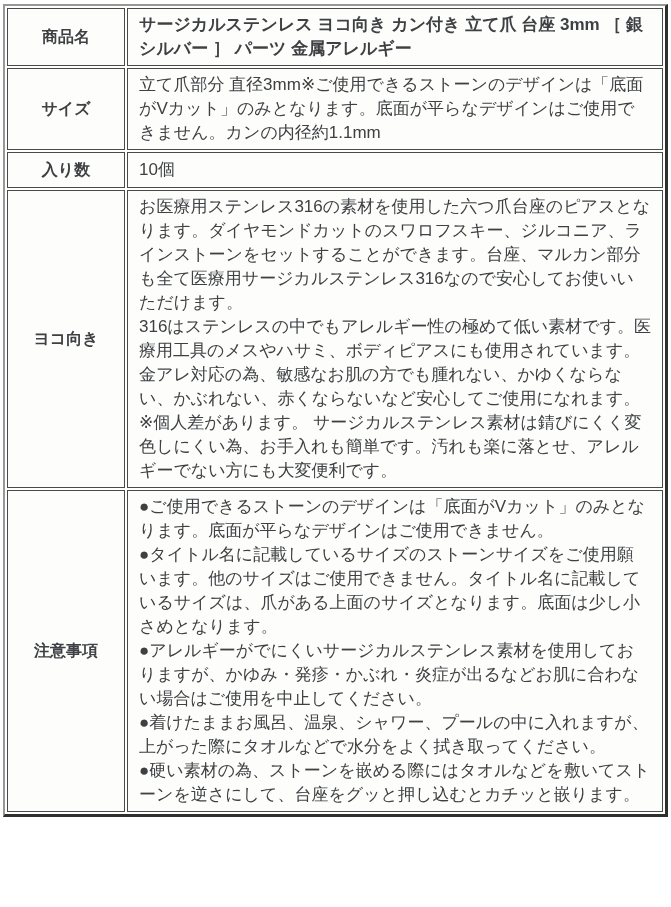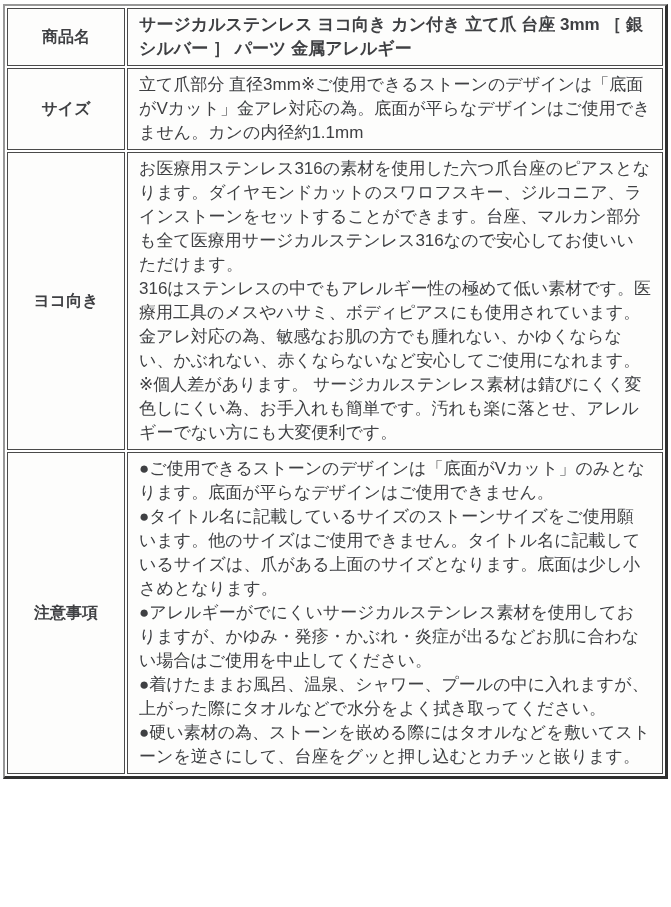--- a/index.html
+++ b/index.html
@@ -52,21 +52,25 @@
 
 <div class="page">
   <table class="spec-table">
     <tbody>
       <tr class="title-row">
         <th>商品名</th>
         <td>サージカルステンレス ヨコ向き カン付き 立て爪 台座 3mm ［ 銀 シルバー ］ パーツ 金属アレルギー</td>
       </tr>
       <tr>
         <th>サイズ</th>
-        <td>立て爪部分 直径3mm※ご使用できるストーンのデザインは「底面がVカット」金アレ対応の為。底面が平らなデザインはご使用できません。カンの内径約1.1mm</td>
+        <td>立て爪部分 直径3mm※ご使用できるストーンのデザインは「底面がVカット」のみとなります。底面が平らなデザインはご使用できません。カンの内径約1.1mm</td>
+      </tr>
+      <tr>
+        <th>入り数</th>
+        <td>10個</td>
       </tr>
       <tr>
         <th>ヨコ向き</th>
         <td>お医療用ステンレス316の素材を使用した六つ爪台座のピアスとなります。ダイヤモンドカットのスワロフスキー、ジルコニア、ラインストーンをセットすることができます。台座、マルカン部分も全て医療用サージカルステンレス316なので安心してお使いいただけます。
 316はステンレスの中でもアレルギー性の極めて低い素材です。医療用工具のメスやハサミ、ボディピアスにも使用されています。
 金アレ対応の為、敏感なお肌の方でも腫れない、かゆくならない、かぶれない、赤くならないなど安心してご使用になれます。※個人差があります。 サージカルステンレス素材は錆びにくく変色しにくい為、お手入れも簡単です。汚れも楽に落とせ、アレルギーでない方にも大変便利です。</td>
       </tr>
       <tr>
         <th>注意事項</th>
         <td>●ご使用できるストーンのデザインは「底面がVカット」のみとなります。底面が平らなデザインはご使用できません。

